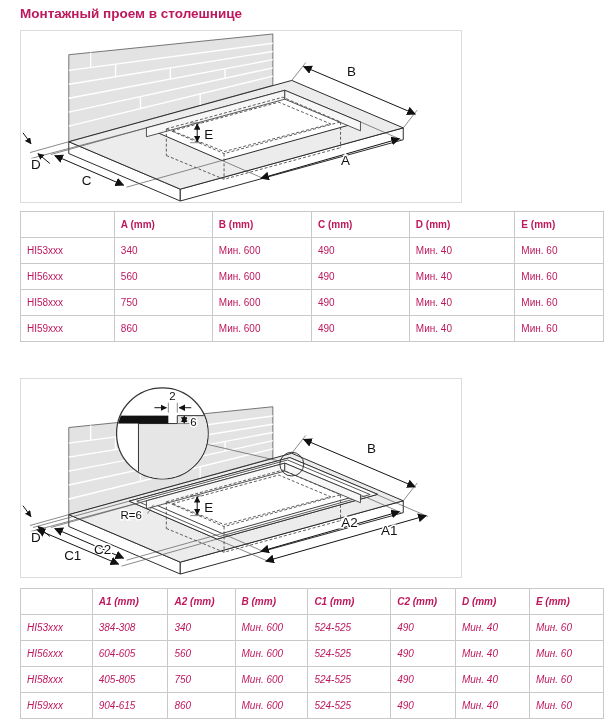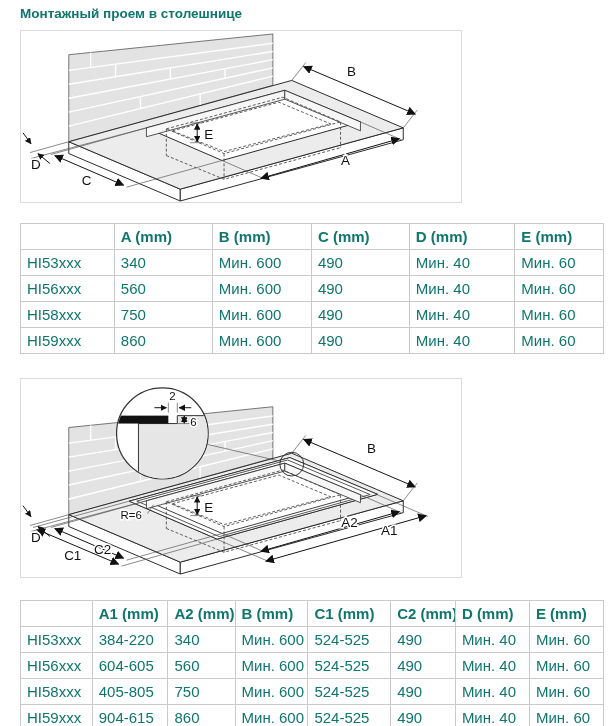--- a/index.html
+++ b/index.html
@@ -1,29 +1,29 @@
 <!DOCTYPE html>
 <html><head>
 <meta charset="utf-8">
 <style>
   html,body { margin:0; padding:0; background:#fff; }
   .page {
     position:relative; width:613px; height:726px; overflow:hidden;
-    background:#fff; color:#0f766e;
+    background:#fff; color:#be185d;
     font-family:"Liberation Sans","DejaVu Sans",sans-serif;
   }
   .sec-title { position:absolute; left:20px; font-size:13.5px; font-weight:bold; white-space:nowrap; }
   #title1 { top:6px; }
   #title2 { top:355px; }
   .panel { position:absolute; left:20px; border:1px solid #dcdcdc; background:#fff; }
   #panel1 { top:30px; width:440px; height:171px; }
   #panel2 { top:378px; width:440px; height:198px; }
-  table.dim { position:absolute; left:20px; border-collapse:collapse; table-layout:fixed; width:584px; font-size:15px;margin-top:12px; }
+  table.dim { position:absolute; left:20px; border-collapse:collapse; table-layout:fixed; width:584px; font-size:10px; }
   #table1 { top:211px; }
-  #table2 { top:588px; }
+  #table2 { top:588px;font-style:italic; }
   table.dim th, table.dim td {
     border:1px solid #c9c9c9; text-align:left; vertical-align:middle;
     padding:5px 6px; line-height:15px; height:15px; overflow:hidden; white-space:nowrap;
   }
   table.dim th { font-weight:bold; }
   svg { display:block; }
   .wall { fill:#e3e3e3; stroke:#555; stroke-width:0.8; }
   .mortar { stroke:#ffffff; stroke-width:1.4; fill:none; }
   .slab { fill:#ececec; stroke:#2a2a2a; stroke-width:1; fill-rule:evenodd; }
   .face { fill:#ffffff; stroke:#2a2a2a; stroke-width:1; }
@@ -326,21 +326,21 @@
           <th>B (mm)</th>
           <th>C1 (mm)</th>
           <th>C2 (mm)</th>
           <th>D (mm)</th>
           <th>E (mm)</th>
         </tr>
       </thead>
       <tbody>
         <tr>
           <td>HI53xxx</td>
-          <td>384-220</td>
+          <td>384-308</td>
           <td>340</td>
           <td>Мин. 600</td>
           <td>524-525</td>
           <td>490</td>
           <td>Мин. 40</td>
           <td>Мин. 60</td>
         </tr>
         <tr>
           <td>HI56xxx</td>
           <td>604-605</td>

